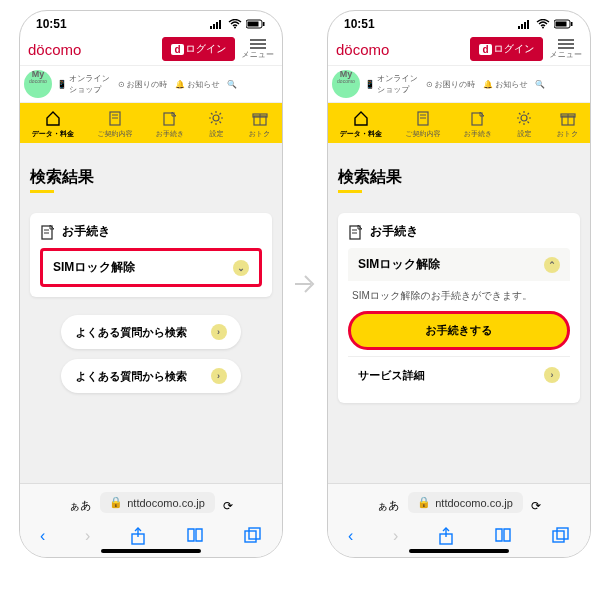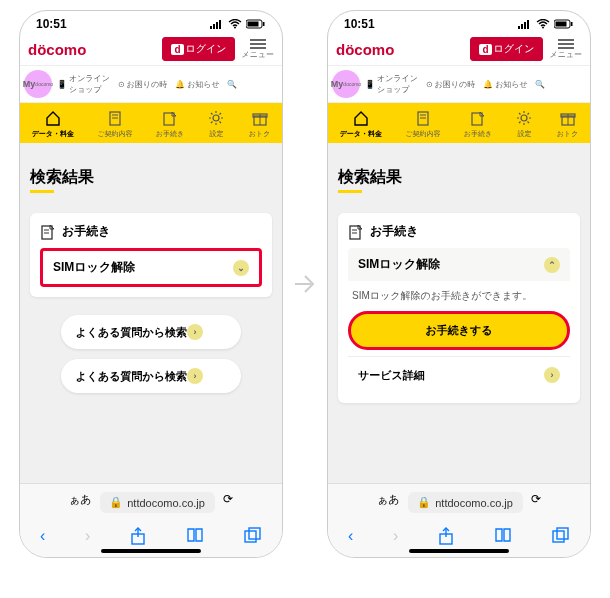--- a/index.html
+++ b/index.html
@@ -2,50 +2,50 @@
 <html><head>
 <meta charset="utf-8">
 <style>
 *{margin:0;padding:0;box-sizing:border-box;font-family:-apple-system,"Hiragino Sans",sans-serif}
 body{background:#fff;width:610px;height:598px;overflow:hidden}
 .container{display:flex;align-items:center;justify-content:center;gap:8px;padding:10px}
 .phone{width:264px;height:548px;border:1px solid #ccc;border-radius:28px;overflow:hidden;background:#fff;display:flex;flex-direction:column;position:relative}
 .status{display:flex;justify-content:space-between;align-items:center;padding:6px 16px 2px;font-size:12px;font-weight:600}
 .sicons{display:flex;gap:4px;align-items:center}
 .header{display:flex;justify-content:space-between;align-items:center;padding:4px 8px;border-bottom:1px solid #eee}
-.logo{color:#c03;font-weight:700;font-size:15px}
+.logo{color:#c03;font-weight:400;font-size:15px}
 .hright{display:flex;gap:6px;align-items:center}
 .login{background:#c03;color:#fff;font-size:10px;padding:4px 8px;border-radius:3px;border:1px solid #c03;display:flex;align-items:center;gap:2px}
 .login::before{content:"d";background:#fff;color:#c03;padding:0 3px;border-radius:2px;font-weight:700}
 .menu{font-size:8px;color:#666;text-align:center;line-height:1}
 .menu-lines{display:block;width:16px;height:2px;background:#666;box-shadow:0 4px 0 #666,0 8px 0 #666;margin:0 auto 10px}
 .subnav{display:flex;align-items:center;padding:4px 4px;gap:2px;border-bottom:1px solid #eee;font-size:8px;color:#666}
-.mybadge{background:#f0abfc;border-radius:50%;width:28px;height:28px;display:flex;flex-direction:row;align-items:center;justify-content:center;font-size:9px;font-weight:700;line-height:1}
+.mybadge{background:#86efac;border-radius:50%;width:28px;height:28px;display:flex;flex-direction:column;align-items:center;justify-content:flex-start;font-size:9px;font-weight:700;line-height:1}
 .mybadge small{font-size:5px;font-weight:400}
 .snitem{display:flex;align-items:center;gap:2px;padding:0 3px}
 .tabbar{background:#ffd500;display:flex;justify-content:space-around;padding:6px 0 4px}
 .tab{display:flex;flex-direction:column;align-items:center;gap:2px;font-size:7px;color:#555}
 .tab.active{color:#000;font-weight:600}
 .tabicon{width:18px;height:18px;display:flex;align-items:center;justify-content:center}
 .content{flex:1;background:#f0f0f0;padding:20px 10px;overflow:hidden}
 .title{font-size:16px;font-weight:700;margin:4px 0 2px}
 .bar{width:24px;height:3px;background:#ffd500;margin-bottom:20px}
 .card{background:#fff;border-radius:6px;padding:10px;box-shadow:0 1px 3px rgba(0,0,0,0.08)}
 .cardhead{display:flex;align-items:center;gap:6px;font-size:12px;font-weight:700;margin-bottom:8px}
 .acc{border:3px solid #e03;border-radius:4px;padding:8px 10px;display:flex;justify-content:space-between;align-items:center;font-size:12px;font-weight:700;background:#fff}
 .acc.expanded{border:none;background:#f7f7f5;border-radius:4px 4px 0 0}
 .chev{width:16px;height:16px;background:#ede38a;border-radius:50%;display:flex;align-items:center;justify-content:center;font-size:9px;color:#666}
 .chev.up{background:#ede38a}
 .desc{font-size:10px;color:#555;padding:8px 4px}
 .bigbtn{background:#ffd500;border:3px solid #e03;border-radius:20px;padding:9px;text-align:center;font-size:11px;font-weight:700;margin:0 0}
 .subbtn{display:flex;justify-content:space-between;align-items:center;padding:10px;font-size:11px;font-weight:700;border-top:1px solid #eee;margin-top:6px}
-.pill{background:#fff;border-radius:18px;padding:9px 14px;display:flex;align-items:center;font-size:11px;font-weight:600;margin:10px auto;width:74%;box-shadow:0 1px 3px rgba(0,0,0,0.1)}
+.pill{background:#fff;border-radius:18px;padding:9px 14px;display:flex;justify-content:space-between;align-items:center;font-size:11px;font-weight:600;margin:10px auto;width:74%;box-shadow:0 1px 3px rgba(0,0,0,0.1)}
 .pills{margin-top:18px}
 .browser{border-top:1px solid #ddd;background:#f8f8f8}
-.url{display:flex;align-items:flex-start;justify-content:center;gap:8px;padding:8px;font-size:12px}
+.url{display:flex;align-items:flex-end;justify-content:center;gap:8px;padding:8px;font-size:12px}
 .urlbox{background:#eee;border-radius:6px;padding:4px 10px;display:flex;align-items:center;gap:4px;color:#333;font-size:11px}
 .bnav{display:flex;justify-content:space-around;padding:6px 0 2px;color:#0a7aff;font-size:16px}
 .homebar{width:100px;height:4px;background:#000;border-radius:2px;margin:2px auto 4px}
 .arrow{color:#ccc;font-size:28px}
 svg{display:block}
 </style>
 </head>
 <body>
 
 <div class="container">

